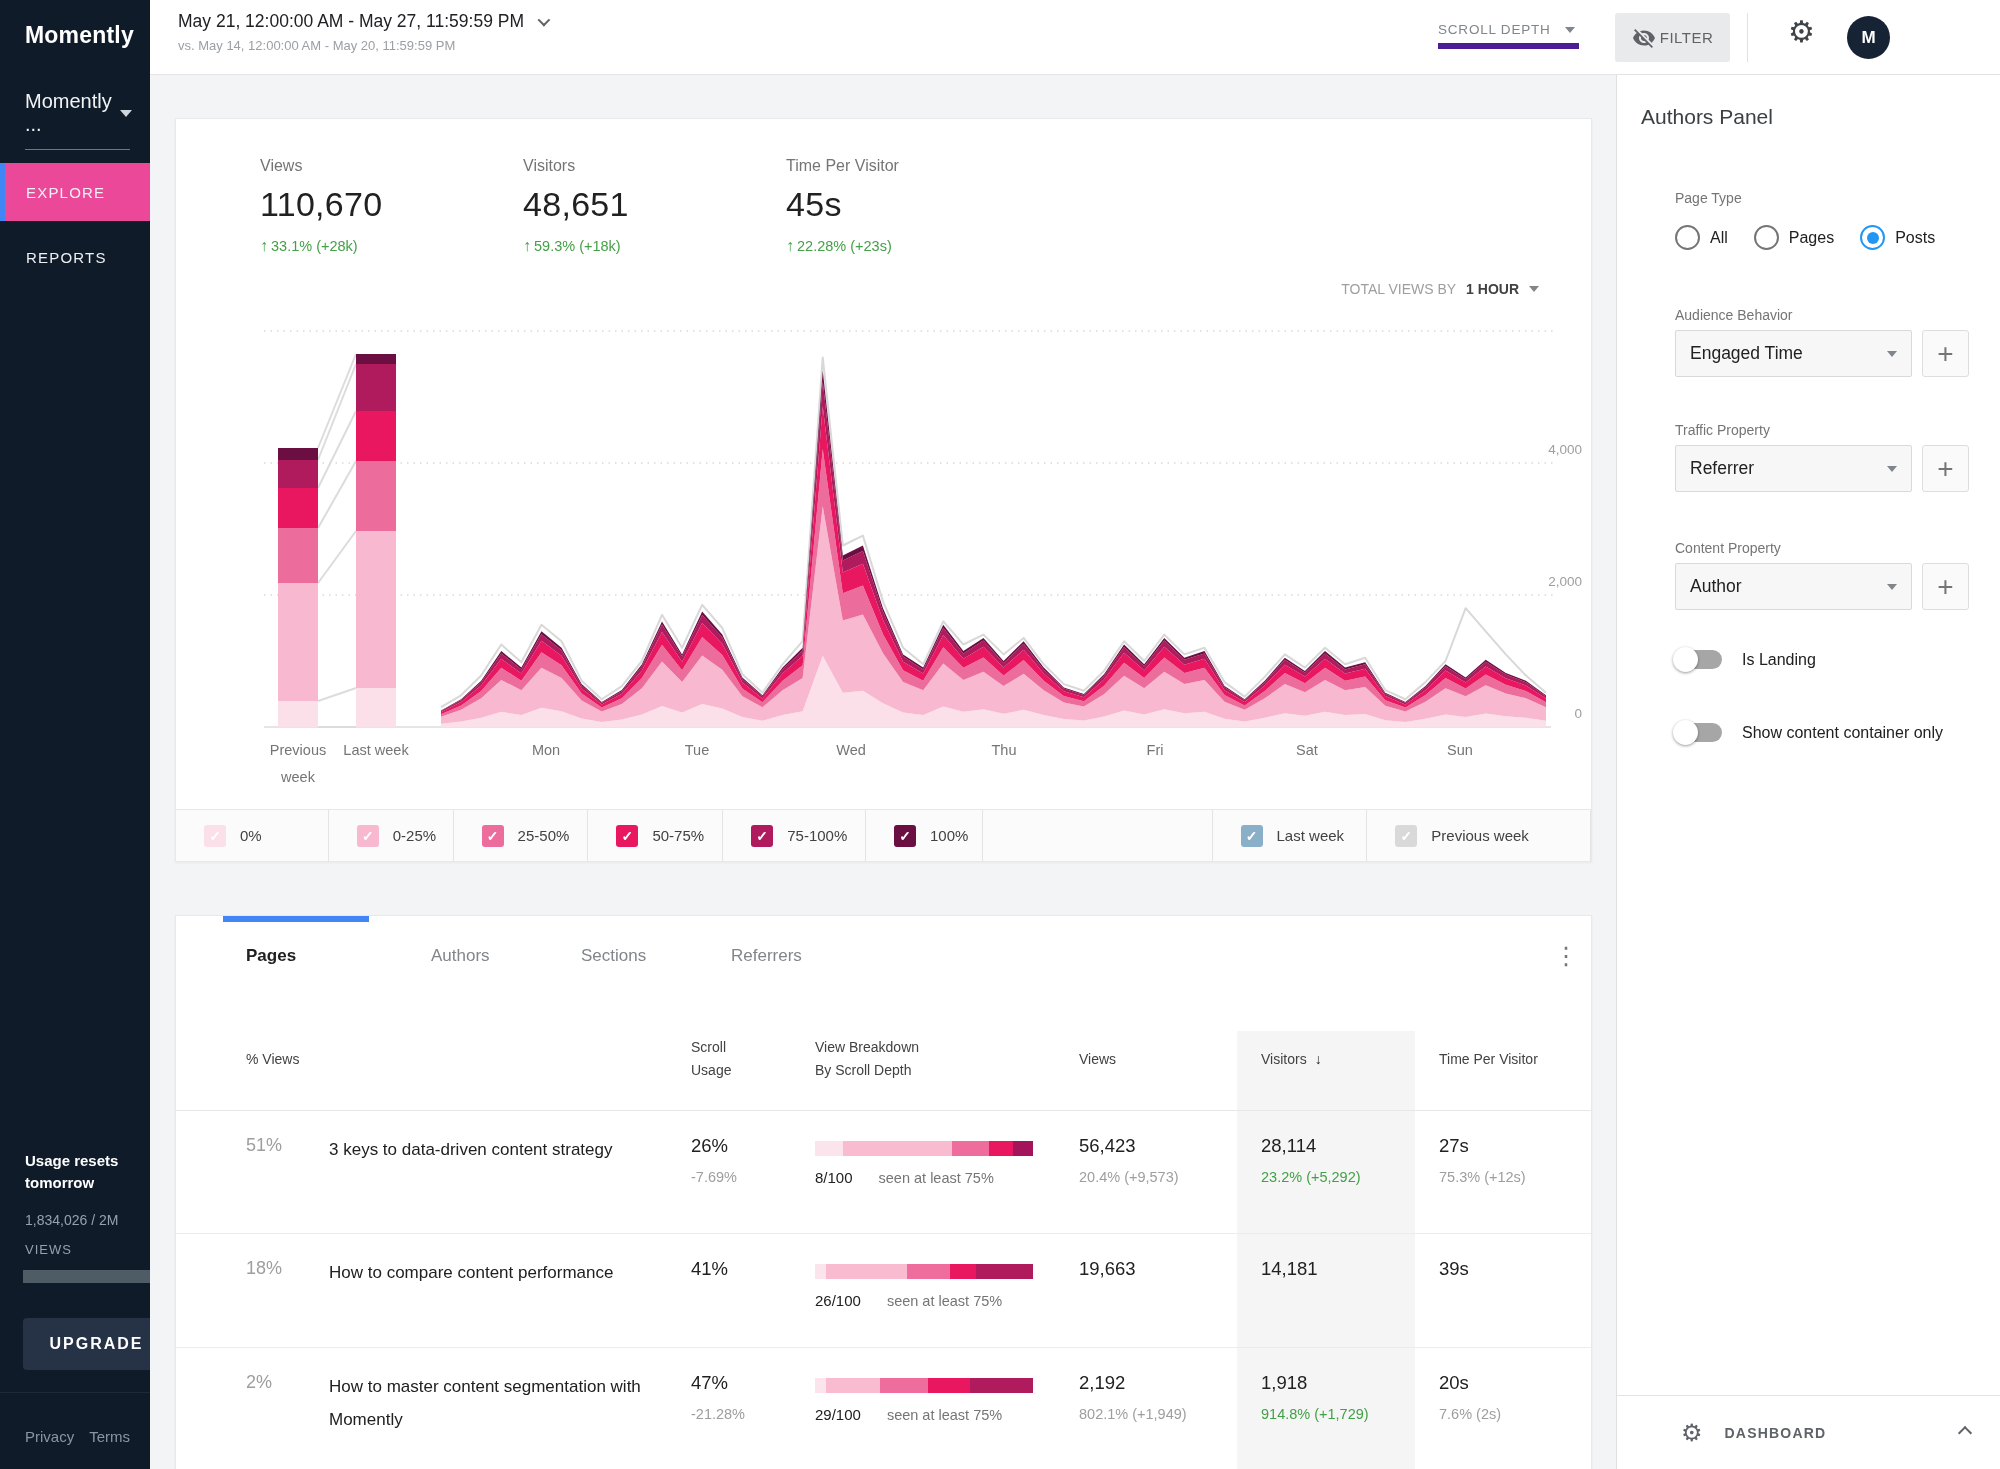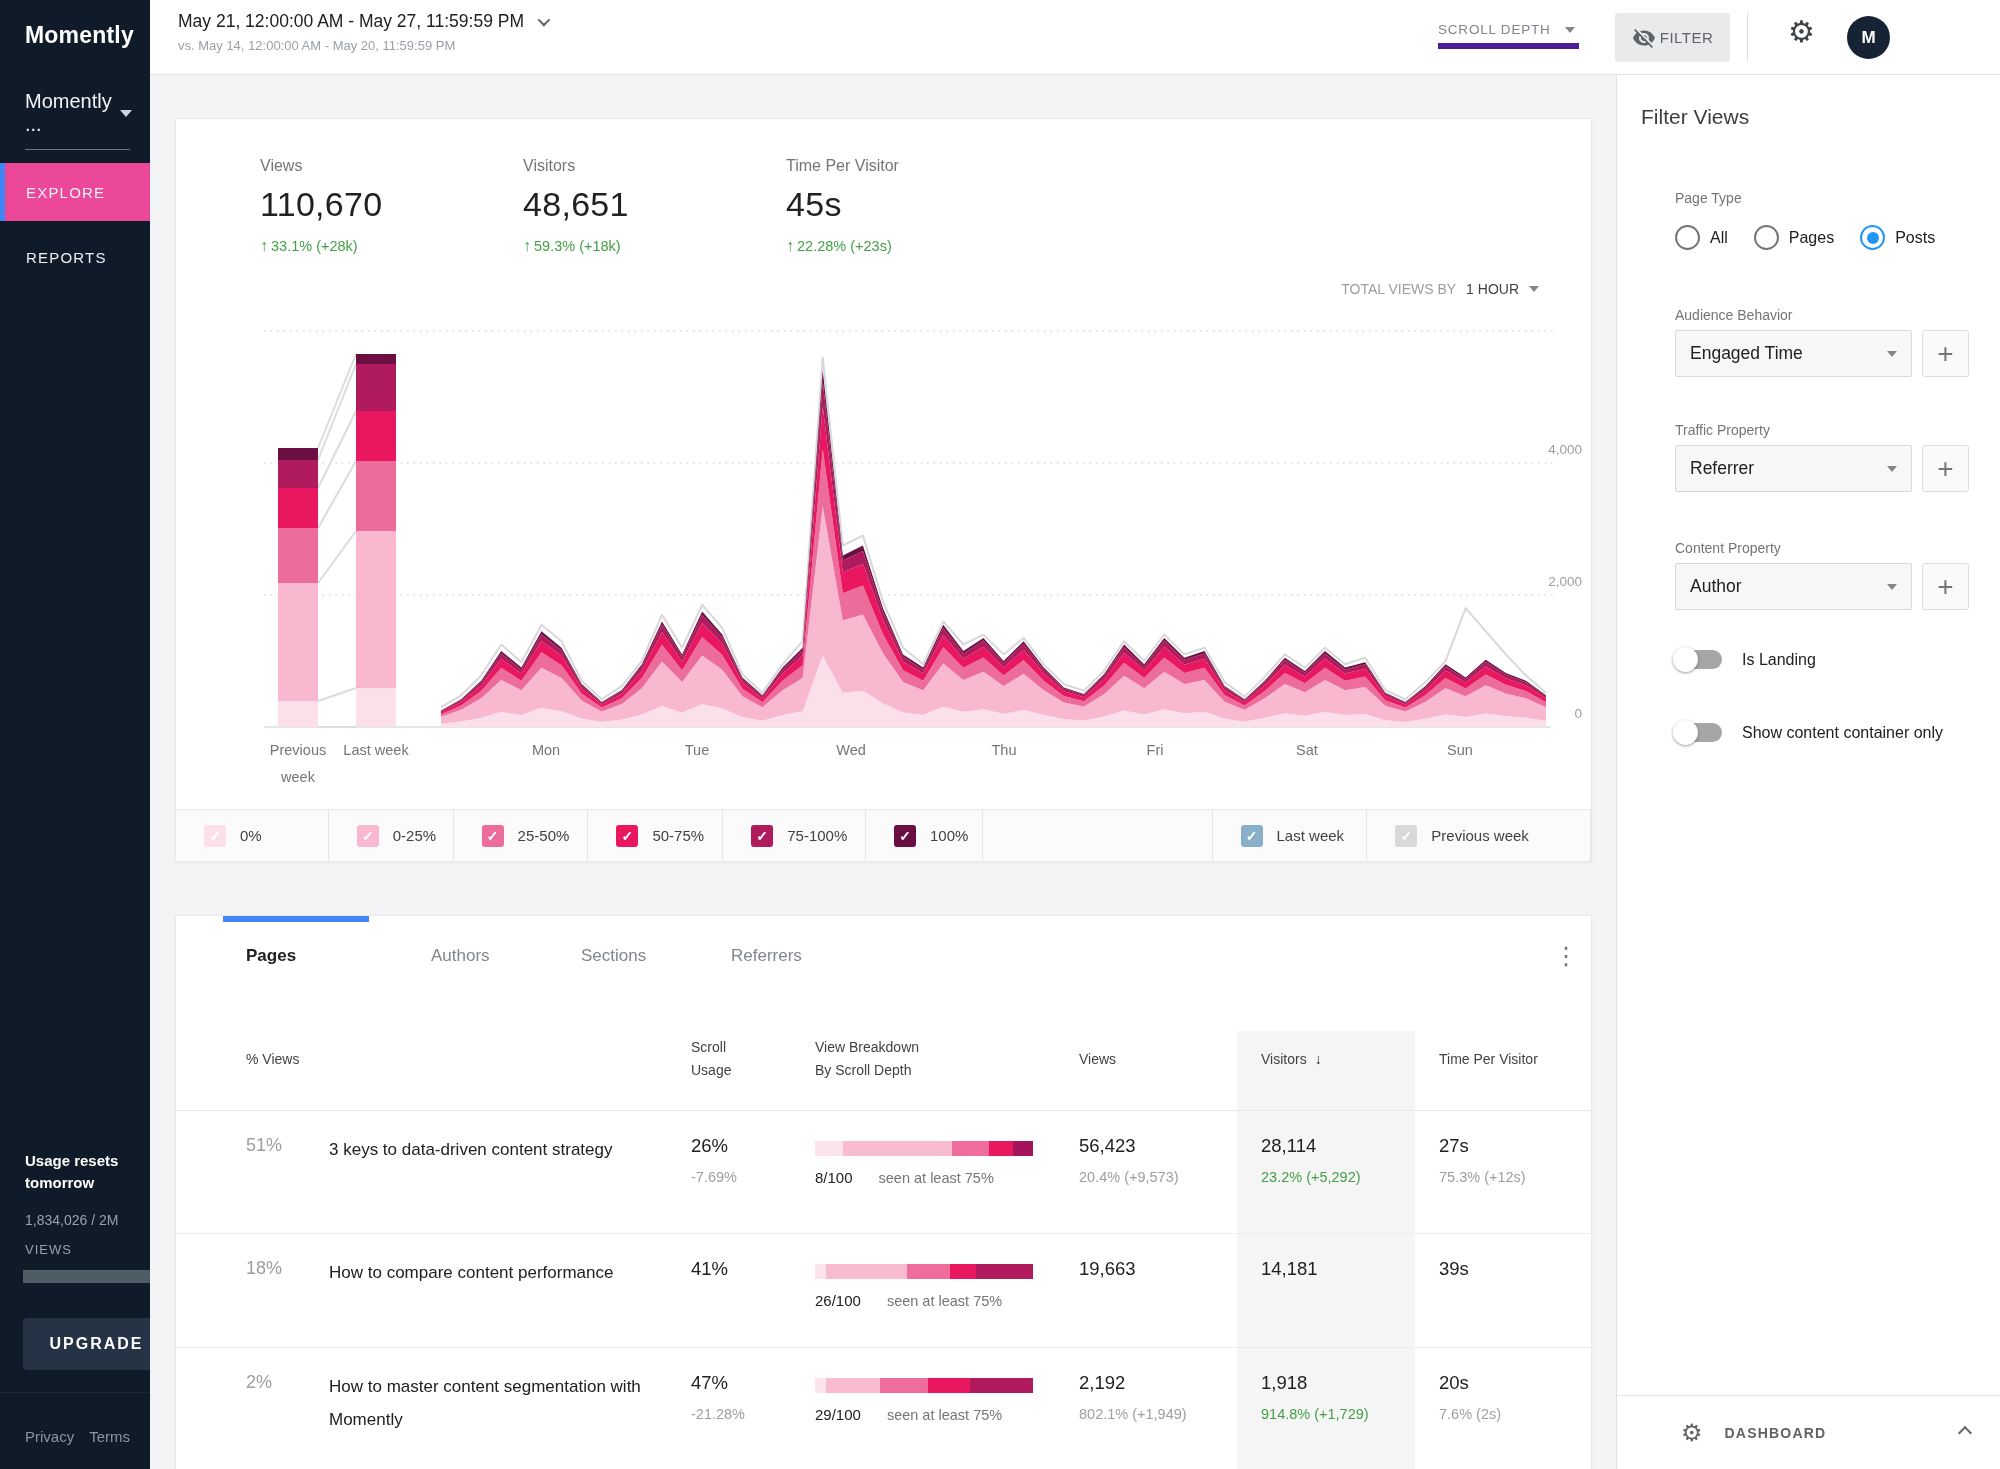--- a/index.html
+++ b/index.html
@@ -43,21 +43,21 @@
   .card2 { left:25px; top:840px; width:1417px; height:600px; }
 
   .metrics { position:absolute; left:84px; top:38px; display:flex; }
   .metric { width:263px; }
   .metric .mlabel { font-size:16px; color:#757575; }
   .metric .mvalue { font-size:34px; color:#212121; margin-top:10px; letter-spacing:.3px; }
   .metric .mchange { font-size:14.5px; color:#43a047; margin-top:13px; }
   .metric .mchange .arrow { font-size:16px; margin-right:3px; }
 
   .chart-toolbar { position:absolute; right:52px; top:162px; font-size:14px; color:#9e9e9e; display:flex; align-items:center; gap:10px; cursor:pointer; }
-  .chart-toolbar .interval { color:#424242; font-weight:400; }
+  .chart-toolbar .interval { color:#424242; font-weight:700; }
   #chart-svg { position:absolute; left:0; top:112px; }
 
   .legend { position:absolute; left:0; bottom:0; width:1415px; height:52px; border-top:1px solid #e8e8e8; background:#fbfbfb; display:flex; }
   .lcell { border-right:1px solid #e4e4e4; display:flex; align-items:center; padding-left:28px; cursor:pointer; }
   .lcell.spacer { cursor:default; }
   .cbox { width:22px; height:22px; border-radius:3px; color:#fff; font-size:14px; font-weight:bold; display:flex; align-items:center; justify-content:center; }
   .llabel { font-size:15px; color:#424242; margin-left:14px; }
 
   
   .tab-indicator { position:absolute; left:47px; top:0; width:146px; height:6px; background:#4285f4; }
@@ -338,21 +338,21 @@
           <div class="cell c-main" style="left: 1085px; top: 24px;">1,918</div>
           <div class="cell c-sub green" style="left: 1085px; top: 58px;">914.8% (+1,729)</div>
           <div class="cell c-main" style="left: 1263px; top: 24px;">20s</div>
           <div class="cell c-sub" style="left: 1263px; top: 58px;">7.6% (2s)</div>
         </div>
       </div>
   </div>
 </div>
 
 <div class="fpanel">
-  <div class="fp-title">Filter Views</div>
+  <div class="fp-title">Authors Panel</div>
 
   <div class="fp-label" style="top:115px;">Page Type</div>
   <div class="fp-row" style="top:150px;" id="radios">
       <div class="radio"></div>
       <span class="rlabel">All</span>
       <div class="radio"></div>
       <span class="rlabel">Pages</span>
       <div class="radio checked">
         <i></i>
       </div>

